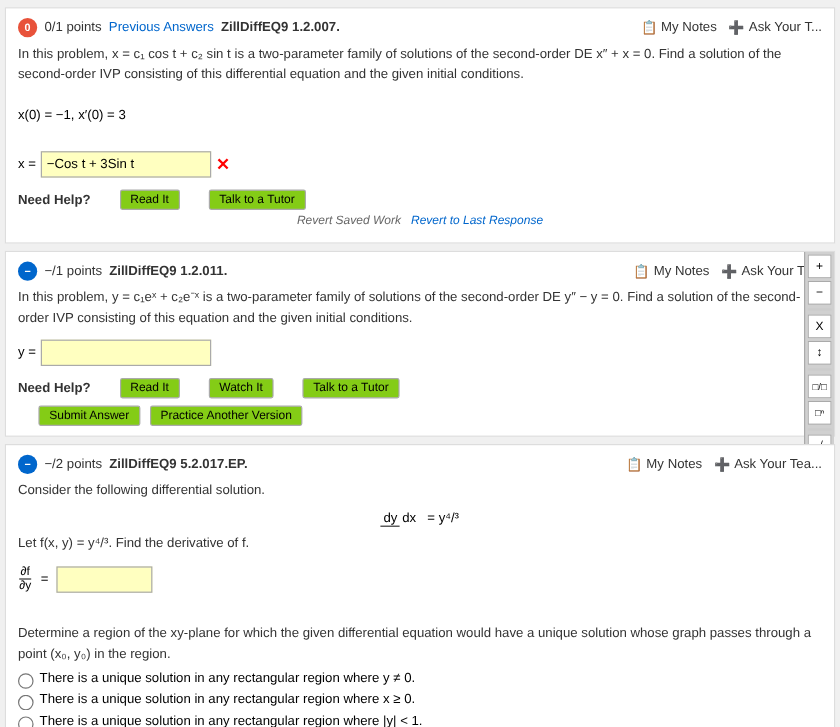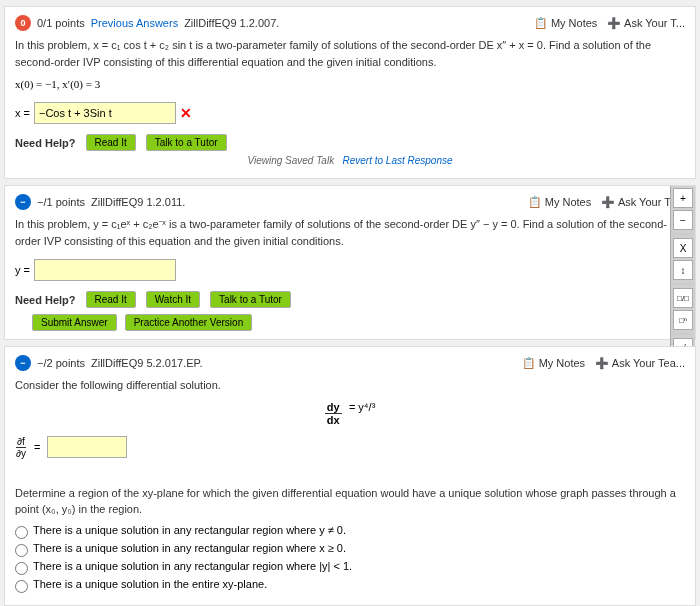--- a/index.html
+++ b/index.html
@@ -72,33 +72,32 @@
     }
     .points-circle.blue {
       background: #0066cc;
     }
     .problem-points {
       font-size: 11px;
       color: #333;
     }
     .problem-id {
       font-size: 11px;
-      font-weight: normal;
+      font-weight: bold;
       color: #333;
     }
     .problem-text {
       font-size: 11px;
       color: #333;
       line-height: 1.5;
       margin-bottom: 6px;
     }
     .equation-line {
-      margin: 8px 0;
-      font-size: 11px;
-      font-family: Liberation Serif, serif;
+      margin: 20px 0;
+      font-size: 11px;
     }
     .answer-box {
       display: inline-flex;
       align-items: center;
       gap: 4px;
       margin: 4px 0;
     }
     .answer-label {
       font-size: 11px;
     }
@@ -115,21 +114,21 @@
     }
     .x-mark {
       color: red;
       font-size: 14px;
       font-weight: bold;
     }
 
     .help-row {
       display: flex;
       align-items: center;
-      gap: 10px;
+      gap: 24px;
       margin-top: 6px;
     }
     .help-label {
       font-size: 11px;
       color: #333;
       font-weight: bold;
     }
     .help-btn {
       background: #84cc16;
       border: 1px solid #aaa;
@@ -224,21 +223,21 @@
     <span class="x-mark">✕</span>
   </div>
 
   <div class="help-row">
     <span class="help-label">Need Help?</span>
     <button class="help-btn">Read It</button>
     <button class="help-btn">Talk to a Tutor</button>
   </div>
 
   <div class="saved-work-notice">
-    <span>Viewing Saved Talk</span>
+    <span>Revert Saved Work</span>
     &nbsp;
     <span class="revert-link">Revert to Last Response</span>
   </div>
 </div>
 
 <div class="problem-section" style="position:relative;">
   <div class="problem-header">
     <div class="problem-header-left">
       <div class="points-circle blue">−</div>
       <span class="problem-points">−/1 points</span>
@@ -308,27 +307,28 @@
         <span>➕</span>
         <span>Ask Your Tea...</span>
       </span>
     </div>
   </div>
 
   <div class="problem-text">Consider the following differential solution.</div>
 
   
   <div style="text-align:center; margin:6px 0;">
-    <span style="display:inline-flex; flex-direction:column; align-items:center; font-size:11px;font-weight:bold;">
+    <span style="display:inline-flex; align-items:center; font-size:11px;">
       <span style="border-bottom:1px solid #333; padding:0 2px;">dy</span>
       <span style="padding:0 2px;">dx</span>
     </span>
     <span style="font-size:11px; margin-left:4px;">= y⁴/³</span>
   </div>
 
+  <div class="problem-text">Let f(x, y) = y⁴/³. Find the derivative of f.</div>
 
   <div class="answer-box">
     <span style="display:inline-flex; flex-direction:column; align-items:center; font-size:11px; vertical-align:middle;">
       <span style="border-bottom:1px solid #333; padding:0 1px; font-size:10px;">∂f</span>
       <span style="padding:0 1px; font-size:10px;">∂y</span>
     </span>
     <span class="answer-label" style="margin:0 3px;">=</span>
     <input class="answer-input answer-input-sm" type="text" style="">
   </div>
 

